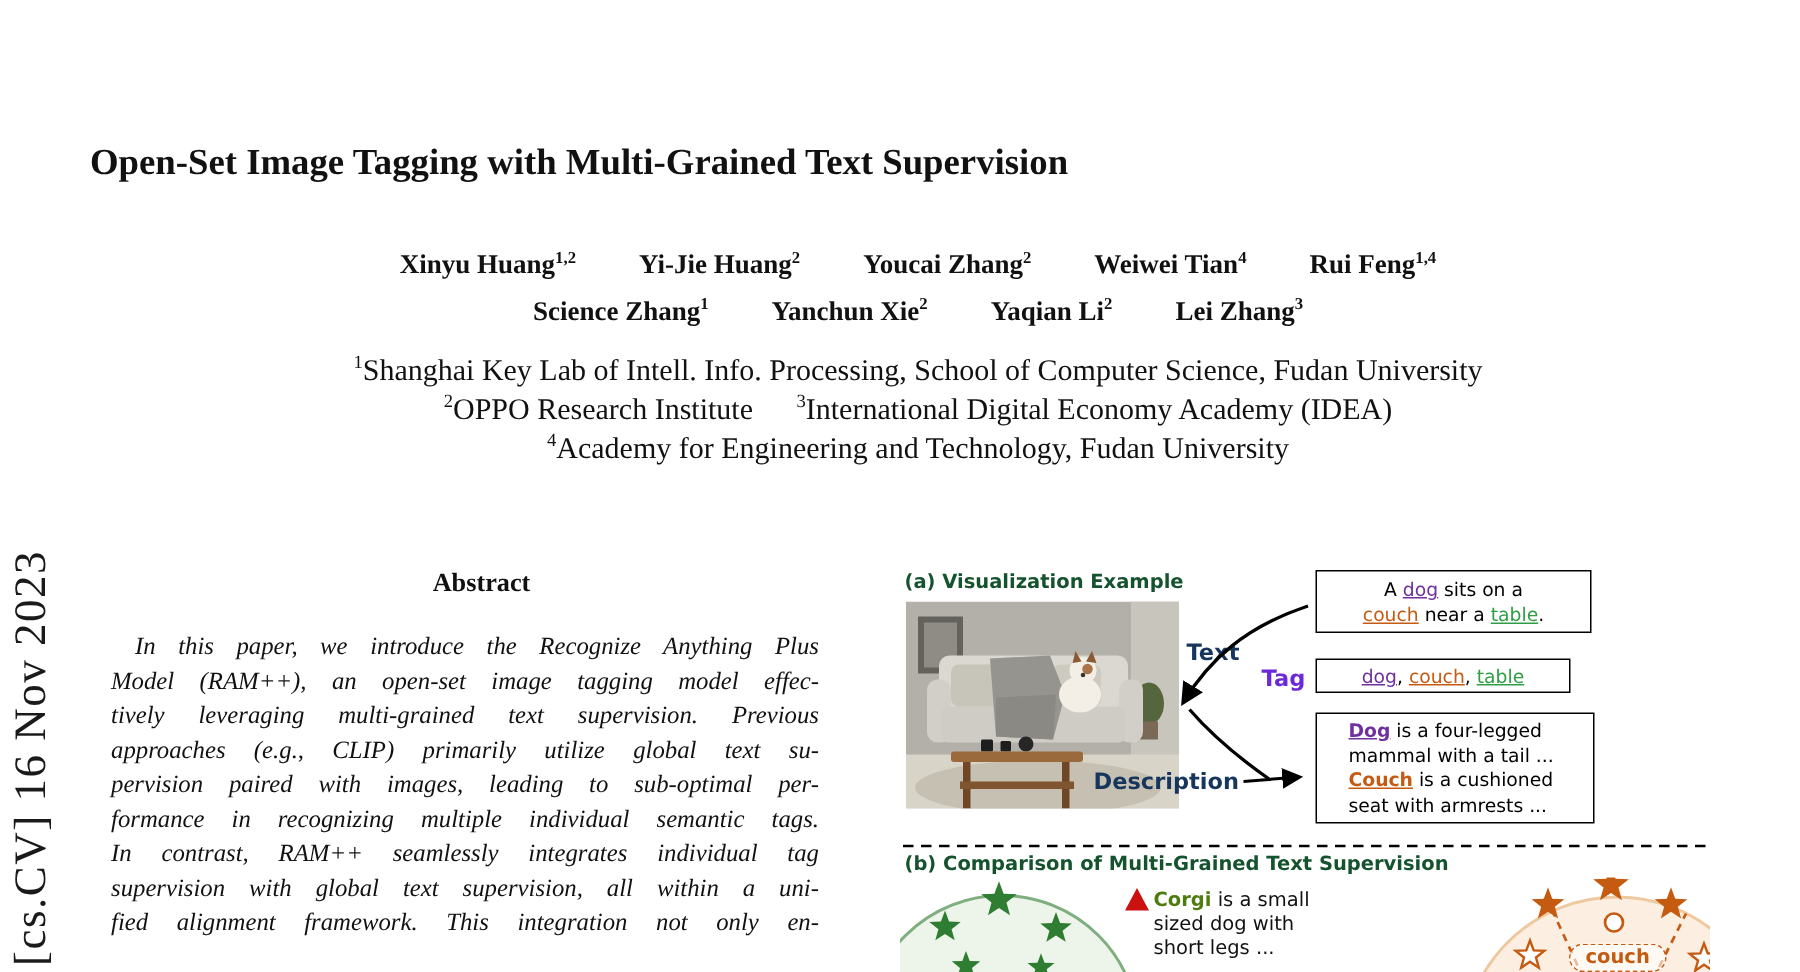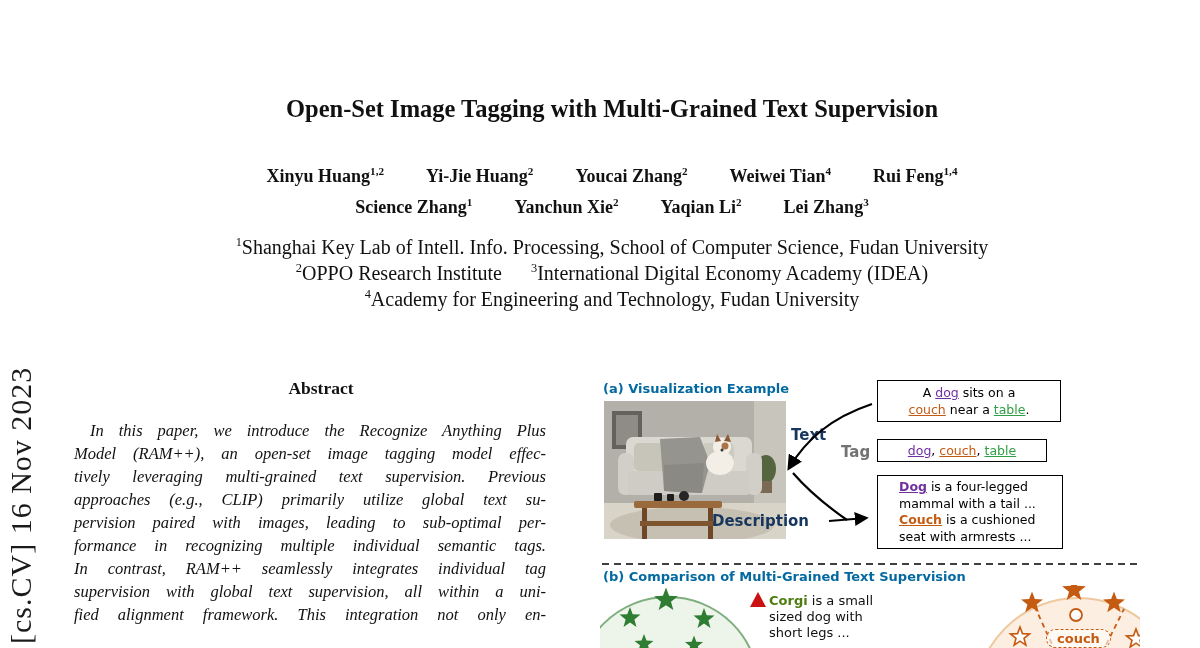--- a/index.html
+++ b/index.html
@@ -3,52 +3,52 @@
 <meta charset="utf-8">
 <style>
   html,body{margin:0;padding:0;background:#fff;}
   .page{position:relative;width:1200px;height:648px;overflow:hidden;background:#fff;
         font-family:"Liberation Serif",serif;color:#111;}
 
   .watermark{position:absolute;left:4px;top:288px;height:356px;
              writing-mode:vertical-rl;transform:rotate(180deg);
              font-size:30px;letter-spacing:1px;color:#1a1a1a;}
 
-  .title{position:absolute;top:95px;left:60px;width:1104px;text-align:center;
+  .title{position:absolute;top:95px;left:60px;width:1104px;
          font-size:24.5px;font-weight:bold;}
 
   .authors-row{position:absolute;left:60px;width:1104px;display:flex;
                justify-content:center;gap:42px;font-weight:bold;font-size:18px;}
   .authors-row1{top:166px;}
   .authors-row2{top:197px;}
   .sup{font-size:0.62em;vertical-align:super;line-height:0;}
 
   .affil{position:absolute;left:60px;width:1104px;text-align:center;font-size:20px;}
   .affil1{top:236px;} .affil2{top:262px;} .affil3{top:288px;}
   .affil .part{display:inline-block;margin:0 12px;}
 
   .abstract-heading{position:absolute;top:378px;left:85px;width:472px;
                     text-align:center;font-size:17.5px;font-weight:bold;}
   .abstract-text{position:absolute;top:419px;left:74px;width:472px;
                  font-size:16.5px;font-style:italic;line-height:23px;
                  text-align:justify;text-align-last:justify;
                  white-space:pre-line;text-indent:16px;}
 
   .panel-label{position:absolute;font-family:"DejaVu Sans",sans-serif;
-               font-weight:bold;font-size:13px;color:#0369a1;}
+               font-weight:bold;font-size:13px;color:#14532d;}
   .panel-a-label{top:381px;left:603px;}
   .panel-b-label{top:569px;left:603px;}
 
   .scene{position:absolute;top:401px;left:604px;width:182px;height:138px;}
 
   .fig-label{position:absolute;font-family:"DejaVu Sans",sans-serif;
              font-weight:bold;font-size:15px;}
   .text-label{top:426px;left:791px;}
   .tag-label{top:443px;left:841px;}
-  .desc-label{top:512px;left:712px;}
+  .desc-label{top:512px;left:729px;}
 
   .abox{position:absolute;background:#fff;border:1.6px solid #000;
         font-family:"DejaVu Sans",sans-serif;font-size:12.5px;color:#000;
         text-align:center;box-sizing:border-box;}
   .text-box{top:380px;left:877px;width:184px;padding:3px 2px;line-height:17px;}
   .tag-box{top:439px;left:877px;width:170px;padding:2px;line-height:17px;}
   .desc-box{top:475px;left:877px;width:186px;padding:3px 21px;line-height:16.5px;text-align:left;}
   .cw{text-decoration:underline;}
   .cwb{text-decoration:underline;font-weight:bold;}
 
@@ -147,21 +147,21 @@
       <rect x="63" y="93" width="7" height="7" rx="1" fill="#1e1e1e"></rect>
       <circle cx="80" cy="95" r="5" fill="#262626"></circle>
       <rect x="38" y="106" width="5" height="32" fill="#6f4726"></rect>
       <rect x="104" y="106" width="5" height="32" fill="#6f4726"></rect>
       <rect x="30" y="100" width="88" height="7" rx="2" fill="#9a6a3c"></rect>
       <rect x="36" y="120" width="76" height="5" fill="#7f5530"></rect>
     </g>
   </svg>
 
   <div class="fig-label text-label" style="color: rgb(23, 54, 93);">Text</div>
-  <div class="fig-label tag-label" style="color: #737373;">Tag</div>
+  <div class="fig-label tag-label" style="color: #6d28d9;">Tag</div>
   <div class="fig-label desc-label" style="color: rgb(23, 54, 93);">Description</div>
 
   <div class="abox text-box">
     <span>A </span><span class="cw" style="color: rgb(112, 48, 160);">dog</span><span> sits on a</span><br>
     <span class="cw" style="color: rgb(197, 90, 17);">couch</span><span> near a </span><span class="cw" style="color: rgb(47, 158, 68);">table</span><span>.</span>
   </div>
 
   <div class="abox tag-box">
     <span class="cw" style="color: rgb(112, 48, 160);">dog</span><span>, </span><span class="cw" style="color: rgb(197, 90, 17);">couch</span><span>, </span><span class="cw" style="color: rgb(47, 158, 68);">table</span>
   </div>

